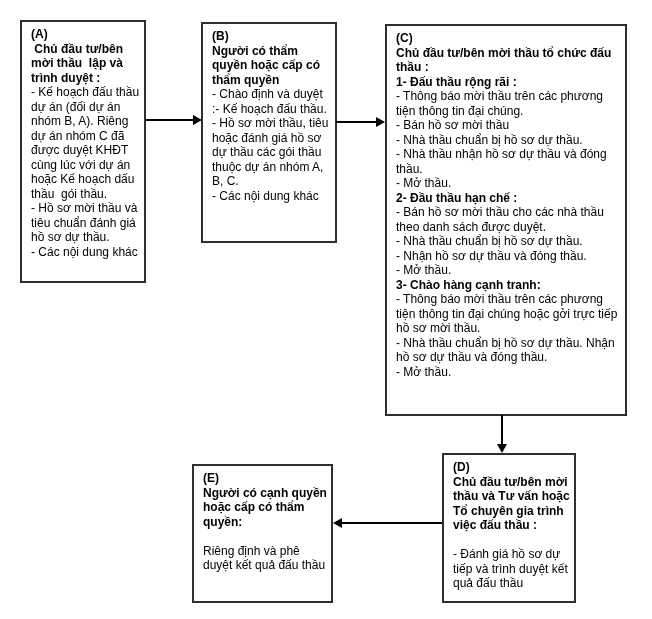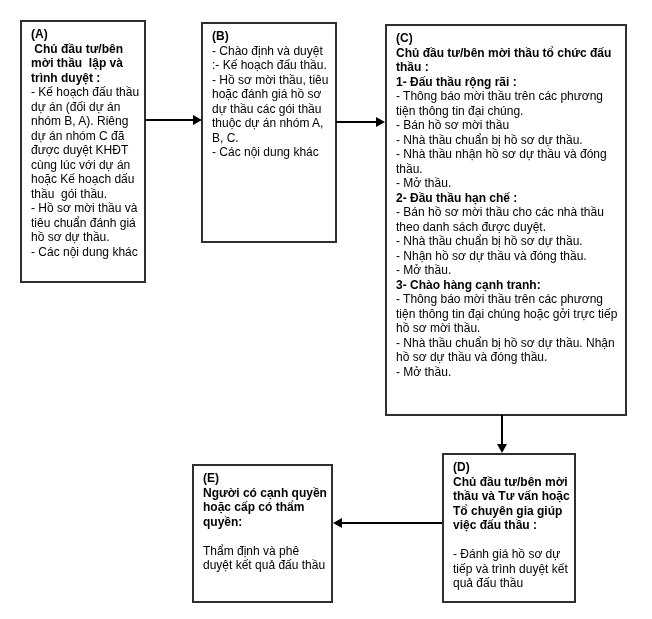--- a/index.html
+++ b/index.html
@@ -80,33 +80,33 @@
 </head>
 <body>
 
 <div class="canvas">
 
   <div class="box" id="box-A">
     <div class="box-content"><div class="p b">(A)</div><div class="p b"> Chủ đầu tư/bên mời thầu  lập và trình duyệt :</div><div class="p">- Kế hoạch đấu thầu dự án (đối dự án nhóm B, A). Riêng dự án nhóm C đã được duyệt KHĐT cùng lúc với dự án hoặc Kế hoạch dấu thầu  gói thầu.</div><div class="p">- Hồ sơ mời thầu và tiêu chuẩn đánh giá hồ sơ dự thầu.</div><div class="p">- Các nội dung khác</div></div>
   </div>
 
   <div class="box" id="box-B">
-    <div class="box-content"><div class="p b">(B)</div><div class="p">- Chào định và duyệt :- Kế hoạch đấu thầu.</div><div class="p">- Hồ sơ mời thầu, tiêu hoặc đánh giá hồ sơ dự thầu các gói thầu thuộc dự án nhóm A, B, C.</div><div class="p">- Các nội dung khác</div></div>
+    <div class="box-content"><div class="p b">(B)</div><div class="p b">Người có thẩm quyền hoặc cấp có thẩm quyền</div><div class="p">- Chào định và duyệt :- Kế hoạch đấu thầu.</div><div class="p">- Hồ sơ mời thầu, tiêu hoặc đánh giá hồ sơ dự thầu các gói thầu thuộc dự án nhóm A, B, C.</div><div class="p">- Các nội dung khác</div></div>
   </div>
 
   <div class="box" id="box-C">
     <div class="box-content"><div class="p b">(C)</div><div class="p b">Chủ đầu tư/bên mời thầu tổ chức đấu thầu :</div><div class="p b">1- Đấu thầu rộng rãi :</div><div class="p">- Thông báo mời thầu trên các phương tiện thông tin đại chúng.</div><div class="p">- Bán hồ sơ mời thầu</div><div class="p">- Nhà thầu chuẩn bị hồ sơ dự thầu.</div><div class="p">- Nhà thầu nhận hồ sơ dự thầu và đóng thầu.</div><div class="p">- Mở thầu.</div><div class="p b">2- Đầu thầu hạn chế :</div><div class="p">- Bán hồ sơ mời thầu cho các nhà thầu theo danh sách được duyệt.</div><div class="p">- Nhà thầu chuẩn bị hồ sơ dự thầu.</div><div class="p">- Nhận hồ sơ dự thầu và đóng thầu.</div><div class="p">- Mở thầu.</div><div class="p b">3- Chào hàng cạnh tranh:</div><div class="p">- Thông báo mời thầu trên các phương tiện thông tin đại chúng hoặc gởi trực tiếp hồ sơ mời thầu.</div><div class="p">- Nhà thầu chuẩn bị hồ sơ dự thầu. Nhận hồ sơ dự thầu và đóng thầu.</div><div class="p">- Mở thầu.</div></div>
   </div>
 
   <div class="box" id="box-D">
-    <div class="box-content"><div class="p b">(D)</div><div class="p b">Chủ đầu tư/bên mời thầu và Tư vấn hoặc Tổ chuyên gia giúp việc đấu thầu :</div><div class="p"></div><div class="p">- Đánh giá hồ sơ dự tiếp và trình duyệt kết quả đấu thầu</div></div>
+    <div class="box-content"><div class="p b">(D)</div><div class="p b">Chủ đầu tư/bên mời thầu và Tư vấn hoặc Tổ chuyên gia trình việc đấu thầu :</div><div class="p"></div><div class="p">- Đánh giá hồ sơ dự tiếp và trình duyệt kết quả đấu thầu</div></div>
   </div>
 
   <div class="box" id="box-E">
-    <div class="box-content"><div class="p b">(E)</div><div class="p b">Người có cạnh quyền hoặc cấp có thẩm quyền:</div><div class="p"></div><div class="p">Thẩm định và phê duyệt kết quả đấu thầu</div></div>
+    <div class="box-content"><div class="p b">(E)</div><div class="p b">Người có cạnh quyền hoặc cấp có thẩm quyền:</div><div class="p"></div><div class="p">Riêng định và phê duyệt kết quả đấu thầu</div></div>
   </div>
 
   <div class="arrow" id="arrow-a-b">
     <div class="shaft-h"></div>
     <div class="head right"></div>
   </div>
 
   <div class="arrow" id="arrow-b-c">
     <div class="shaft-h"></div>
     <div class="head right"></div>

